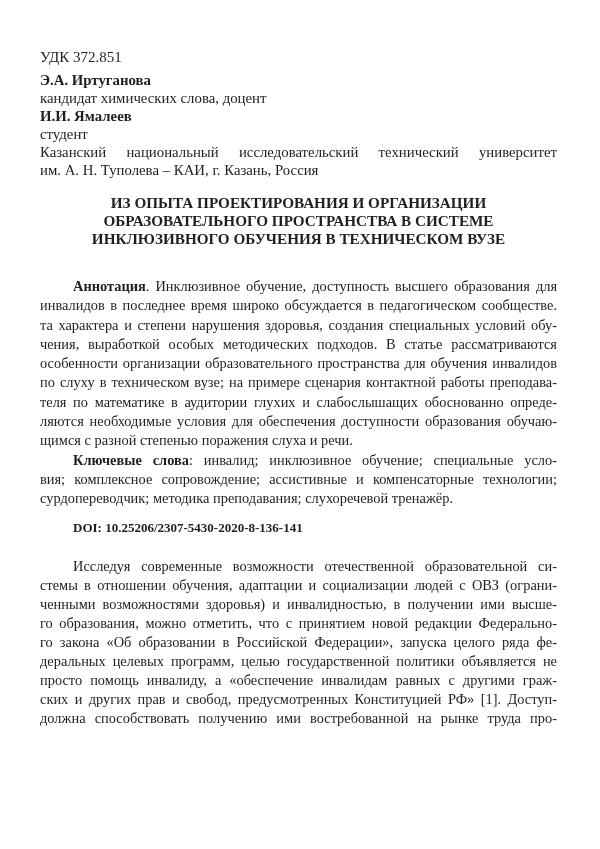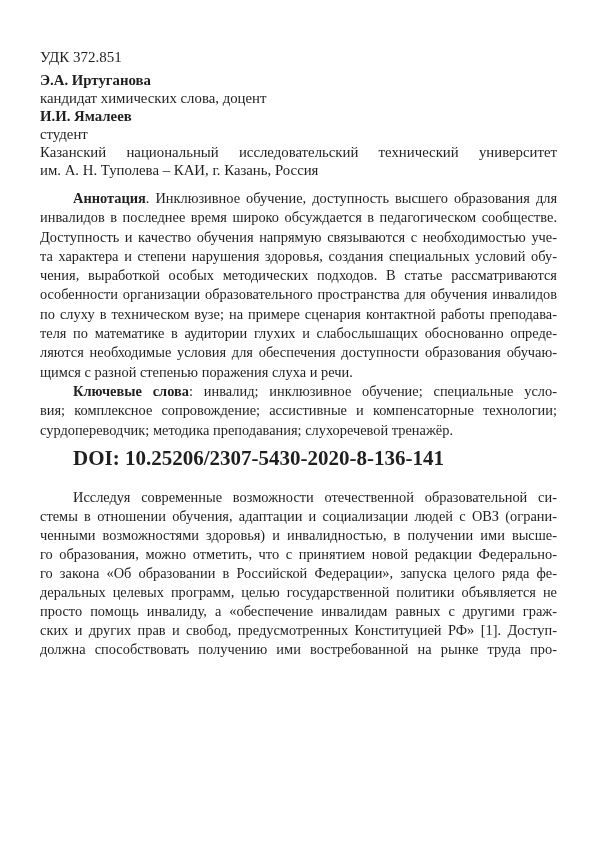--- a/index.html
+++ b/index.html
@@ -33,27 +33,27 @@
     margin: 15px 0 0 0;
     font-size: 15.2px;
     font-weight: 700;
     line-height: 18px;
     text-align: center;
   }
   .para {
     font-size: 14.4px;
     line-height: 19.3px;
   }
-  .abstract { margin-top: 10px; }
+  .abstract { margin-top: 29px; }
   .keywords { margin-top: 0; }
   .indent { padding-left: 33px; }
   .doi {
     margin-top: 9px;
     padding-left: 33px;
-    font-size: 21px;
+    font-size: 13px;
     line-height: 19.3px;
     font-weight: 700;
   }
   .body-text {
     margin-top: 20px;
     line-height: 19px;
   }
 </style>
 </head>
 <body>
@@ -64,25 +64,29 @@
 
   <div class="authors">
     <div class="b">Э.А. Иртуганова</div>
     <div>кандидат химических слова, доцент</div>
     <div class="b">И.И. Ямалеев</div>
     <div>студент</div>
     <div class="jline">Казанский национальный исследовательский технический университет</div>
     <div class="plain">им. А. Н. Туполева – КАИ, г. Казань, Россия</div>
   </div>
 
+  <div class="title">
+    <div>ИЗ ОПЫТА ПРОЕКТИРОВАНИЯ И ОРГАНИЗАЦИИ</div>
+    <div>ОБРАЗОВАТЕЛЬНОГО ПРОСТРАНСТВА В СИСТЕМЕ</div>
+    <div>ИНКЛЮЗИВНОГО ОБУЧЕНИЯ В ТЕХНИЧЕСКОМ ВУЗЕ</div>
+  </div>
 
   <div class="para abstract">
     <div class="jline indent"><b class="b">Аннотация</b><span>. Инклюзивное обучение, доступность высшего образования для</span></div>
     <div class="jline">инвалидов в последнее время широко обсуждается в педагогическом сообществе.</div>
-    <div class="jline">Доступность и качество обучения напрямую связываются с необходимостью уче-</div>
     <div class="jline">та характера и степени нарушения здоровья, создания специальных условий обу-</div>
     <div class="jline">чения, выработкой особых методических подходов. В статье рассматриваются</div>
     <div class="jline">особенности организации образовательного пространства для обучения инвалидов</div>
     <div class="jline">по слуху в техническом вузе; на примере сценария контактной работы преподава-</div>
     <div class="jline">теля по математике в аудитории глухих и слабослышащих обоснованно опреде-</div>
     <div class="jline">ляются необходимые условия для обеспечения доступности образования обучаю-</div>
     <div class="plain">щимся с разной степенью поражения слуха и речи.</div>
   </div>
 
   <div class="para keywords">

